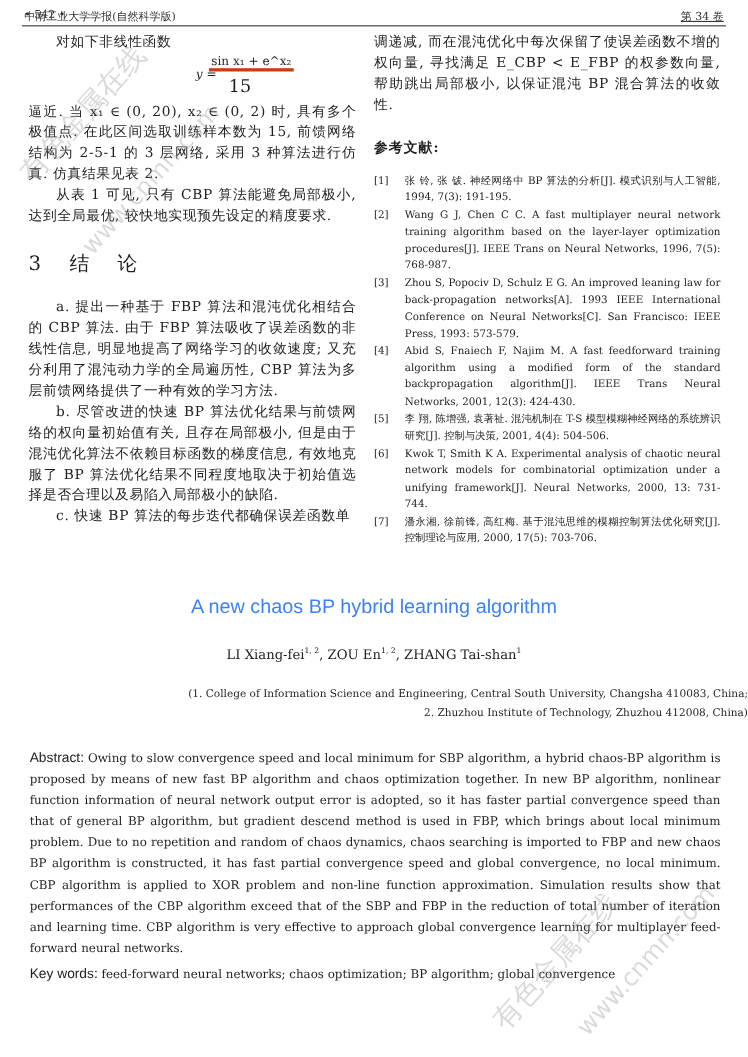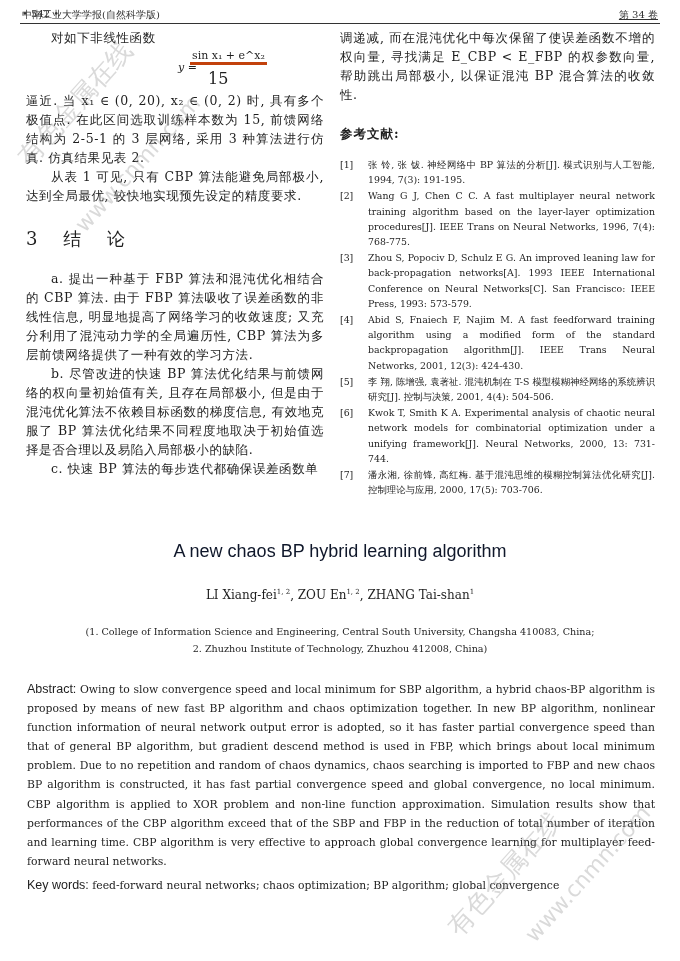--- a/index.html
+++ b/index.html
@@ -26,24 +26,24 @@
                   padding: 0 2px; white-space: nowrap; }
   .formula .den { position: absolute; left: 182px; top: 22px; font-size: 16px; }
 
   .sec3 { font-size: 18px; letter-spacing: 10px; margin: 22px 0 18px 0; font-family: "DejaVu Serif", serif; }
   .refs-title { font-size: 12.5px; font-weight: bold; margin: 22px 0 14px 0; letter-spacing: 1px; }
   .ref { display: flex; font-size: 9.4px; line-height: 15.2px; margin-bottom: 1px; }
   .ref .idx { width: 28px; flex: 0 0 28px; }
   .ref .txt { flex: 1; text-align: justify; }
 
   .en-title { position: absolute; left: 0; right: 0; top: 541px; text-align: center;
-              font-family: "Liberation Sans", "DejaVu Sans", sans-serif; font-size: 18px; color: #0f172a; }
+              font-family: "Liberation Sans", "DejaVu Sans", sans-serif; font-size: 18px; color: #3b82f6; }
   .authors { position: absolute; left: 0; right: 0; top: 588px; text-align: center; font-size: 12px; }
   .authors sup { font-size: 7px; }
-  .affil { position: absolute; left: 0; right: 0; top: 623px; text-align: center; font-size: 9.6px; line-height: 17px; }
+  .affil { position: absolute; left: 0; right: 0; top: 623px; text-align: right; font-size: 9.6px; line-height: 17px; }
 
   .abstract { position: absolute; left: 27px; top: 680px; width: 628px; font-size: 10.8px;
               line-height: 19.1px; text-align: justify; }
   .abstract .lbl, .keywords .lbl { font-family: "Liberation Sans", "DejaVu Sans", sans-serif; font-size: 12.5px; }
   .keywords { position: absolute; left: 27px; top: 876px; width: 628px; font-size: 10.8px; line-height: 19px; }
 
   .wm { position: absolute; color: rgba(150,150,150,0.35); font-family: "DejaVu Sans", sans-serif;
         font-size: 26px; transform: rotate(-48deg); transform-origin: left top; white-space: nowrap; pointer-events: none; }
 </style>
 </head>
@@ -76,21 +76,21 @@
   <div class="colR">
     <p class="zh">调递减, 而在混沌优化中每次保留了使误差函数不增的权向量, 寻找满足 E_CBP &lt; E_FBP 的权参数向量, 帮助跳出局部极小, 以保证混沌 BP 混合算法的收敛性.</p>
     <div class="refs-title">参考文献:</div>
     <div>
       <div class="ref">
           <span class="idx">[1]</span>
           <span class="txt">张 铃, 张 钹. 神经网络中 BP 算法的分析[J]. 模式识别与人工智能, 1994, 7(3): 191-195.</span>
         </div>
       <div class="ref">
           <span class="idx">[2]</span>
-          <span class="txt">Wang G J, Chen C C. A fast multiplayer neural network training algorithm based on the layer-layer optimization procedures[J]. IEEE Trans on Neural Networks, 1996, 7(4): 768-775.</span>
+          <span class="txt">Wang G J, Chen C C. A fast multiplayer neural network training algorithm based on the layer-layer optimization procedures[J]. IEEE Trans on Neural Networks, 1996, 7(5): 768-987.</span>
         </div>
       <div class="ref">
           <span class="idx">[3]</span>
           <span class="txt">Zhou S, Popociv D, Schulz E G. An improved leaning law for back-propagation networks[A]. 1993 IEEE International Conference on Neural Networks[C]. San Francisco: IEEE Press, 1993: 573-579.</span>
         </div>
       <div class="ref">
           <span class="idx">[4]</span>
           <span class="txt">Abid S, Fnaiech F, Najim M. A fast feedforward training algorithm using a modified form of the standard backpropagation algorithm[J]. IEEE Trans Neural Networks, 2001, 12(3): 424-430.</span>
         </div>
       <div class="ref">

